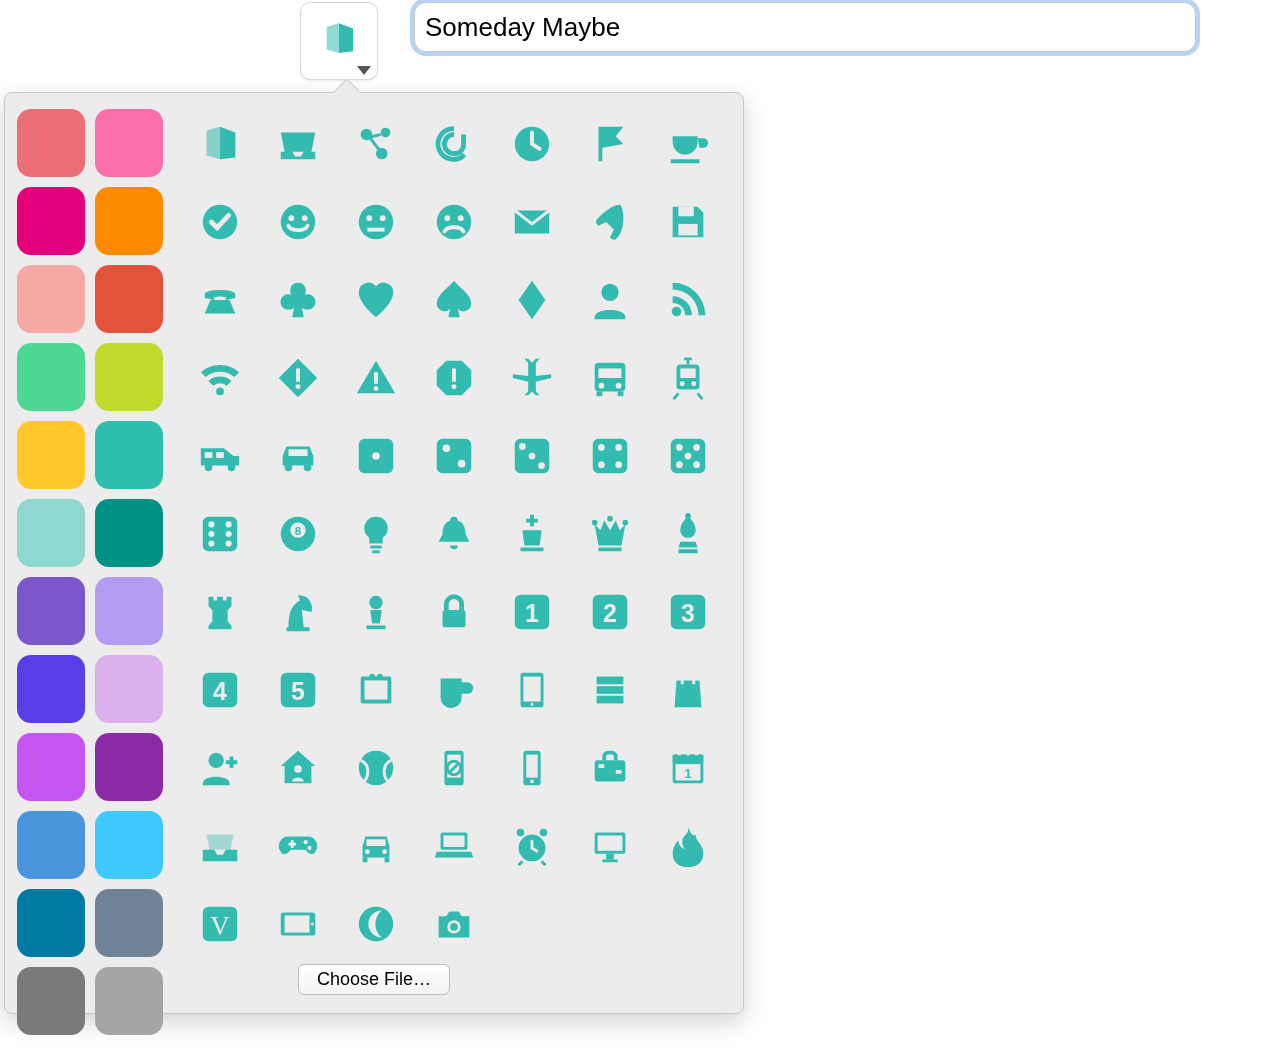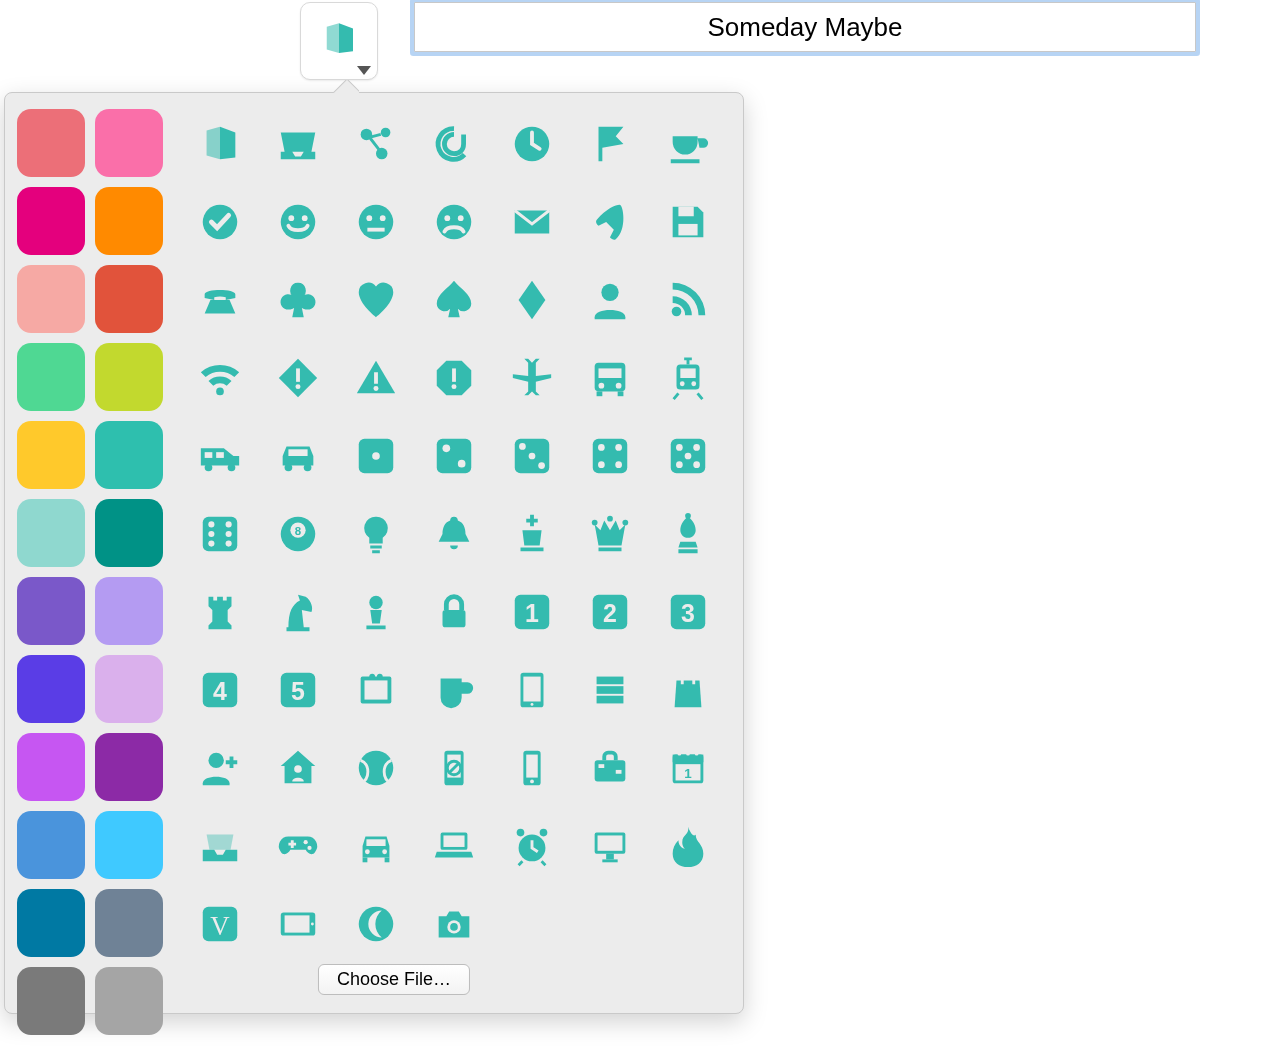--- a/index.html
+++ b/index.html
@@ -1,34 +1,34 @@
 <!DOCTYPE html>
 <html><head>
 <meta charset="utf-8">
 <style>
   html,body{margin:0;padding:0;width:1263px;height:1049px;background:#fff;font-family:-apple-system,"Helvetica Neue",Arial,sans-serif;}
   
   .top-row{position:absolute;left:300px;top:2px;height:70px;display:flex;align-items:flex-start;}
   .icon-trigger{width:76px;height:76px;border-radius:10px;background:#fff;border:1px solid #d9d9d9;box-shadow:0 1px 2px rgba(0,0,0,.08);position:relative;display:flex;align-items:center;justify-content:center;}
   .icon-trigger svg{width:42px;height:42px;}
   .trigger-caret{position:absolute;right:6px;bottom:4px;width:0;height:0;border-left:7px solid transparent;border-right:7px solid transparent;border-top:9px solid #555;}
-  .name-input{margin-left:36px;width:760px;height:40px;font-size:26px;padding:4px 10px;border:1px solid #c8c8c8;border-radius:1px;outline:none;box-shadow:0 0 0 4px #b7d4f4;text-align:center;}
+  .name-input{margin-left:36px;width:760px;height:40px;font-size:26px;padding:4px 10px;border:1px solid #c8c8c8;border-radius:12px;outline:none;box-shadow:0 0 0 4px #b7d4f4;}
   
   .popover{position:absolute;left:4px;top:92px;width:738px;height:920px;border-radius:8px;background:#ececec;border:1px solid #c9c9c9;box-shadow:0 8px 24px rgba(0,0,0,.18);}
   .popover-arrow{position:absolute;left:328px;top:-13px;width:26px;height:13px;overflow:hidden;}
   .popover-arrow::before{content:"";position:absolute;left:3px;top:3px;width:20px;height:20px;background:#ececec;border:1px solid #c9c9c9;transform:rotate(45deg);}
   
   .color-grid{position:absolute;left:12px;top:16px;width:152px;display:grid;grid-template-columns:repeat(2,68px);grid-auto-rows:68px;gap:10px;}
   .swatch{border-radius:14px;cursor:pointer;}
   
   .icon-grid{position:absolute;left:178px;top:14px;width:550px;display:grid;grid-template-columns:repeat(7,74px);grid-auto-rows:74px;gap:4px;justify-content:start;}
   .icon-cell{display:flex;align-items:center;justify-content:center;border-radius:8px;cursor:pointer;}
   .icon-cell svg{width:46px;height:46px;}
   
-  .choose-file{position:absolute;left:50%;transform:translateX(-50%);bottom:18px;font-size:18px;padding:4px 18px;border-radius:6px;border:1px solid #bdbdbd;background:linear-gradient(#fff,#f3f3f3);cursor:pointer;margin-left:20px;}
+  .choose-file{position:absolute;left:50%;transform:translateX(-50%);bottom:18px;font-size:18px;padding:4px 18px;border-radius:6px;border:1px solid #bdbdbd;background:linear-gradient(#fff,#f3f3f3);cursor:pointer;}
 </style>
 </head>
 <body>
 
 <div class="top-row">
   <div class="icon-trigger">
     <span>
       <svg viewBox="0 0 48 48" id="glyph-box-3d">
           <g fill="#34bbaf">
             <path d="M10 10 L24 6 L24 40 L10 36 Z" opacity=".55"></path>

